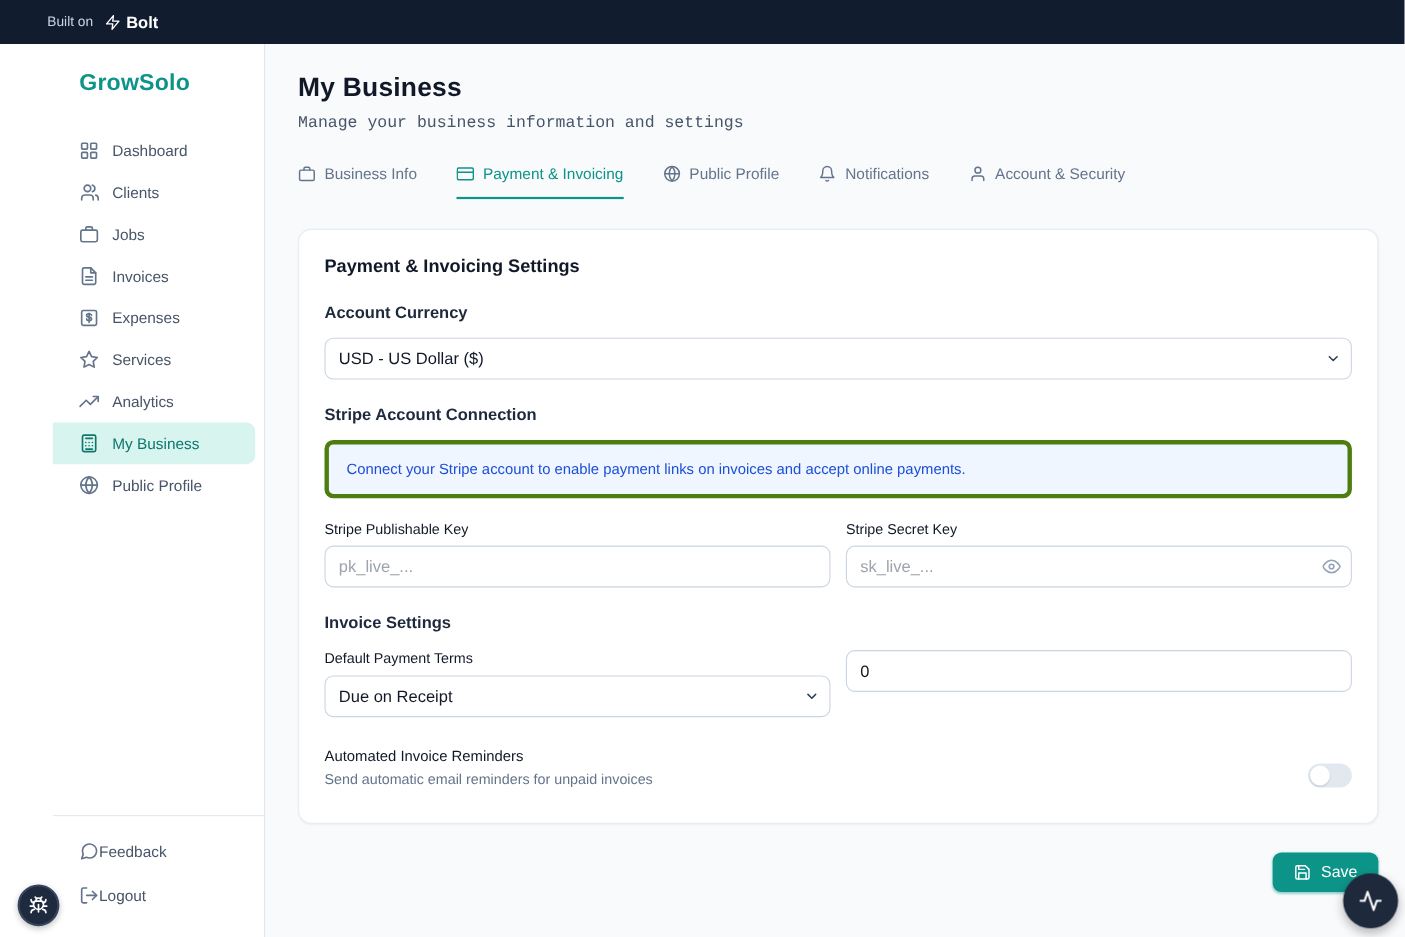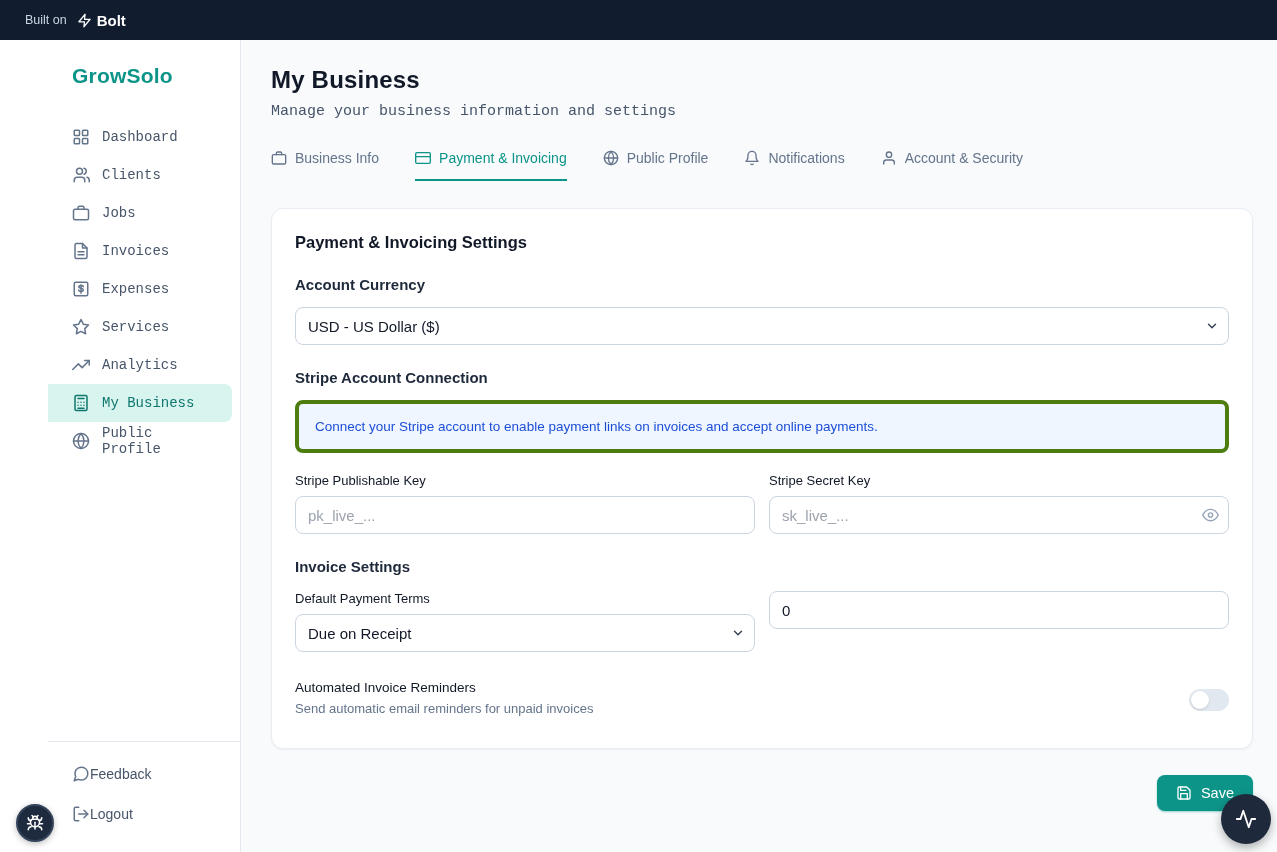--- a/index.html
+++ b/index.html
@@ -1,33 +1,33 @@
 <!DOCTYPE html>
 <html><head>
 <meta charset="utf-8">
 <style>
   * { box-sizing: border-box; margin: 0; padding: 0; }
   html,body { width:1277px; height:852px; overflow:hidden; }
   body { font-family: "Liberation Sans", sans-serif; background:#f8fafc; color:#0f172a; }
 
   
-  .topbar { height:40px; background:#111c2e; display:flex; align-items:center; padding-left:25px; gap:10px; }
+  .topbar { height:40px; background:#111c2e; display:flex; align-items:center; padding-left:43px; gap:10px; }
   .topbar .builton { color:#cbd5e1; font-size:12.5px; }
   .topbar .brandwrap { display:flex; align-items:center; gap:5px; color:#ffffff; }
   .topbar .brand { font-size:15px; font-weight:bold; color:#ffffff; }
   .icon { display:inline-flex; align-items:center; justify-content:center; flex:0 0 auto; }
   .icon svg { display:block; }
 
   
   .app { display:flex; height:812px; }
 
   
   .sidebar { width:241px; background:#ffffff; border-right:1px solid #e2e8f0; display:flex; flex-direction:column; position:relative;padding-left:48px; }
   .logo { padding:24px 24px 30px; color:#0d9488; font-size:21px; font-weight:bold; letter-spacing:.2px; }
-  .nav { display:flex; flex-direction:column;font-family:Liberation Mono, monospace; }
+  .nav { display:flex; flex-direction:column; }
   .nav-item { display:flex; align-items:center; gap:12px; height:38px; padding:0 24px; font-size:14px; color:#475569; cursor:pointer; }
   .nav-item .icon { color:#64748b; }
   .nav-item.active { background:#d7f4ef; color:#0f766e; border-radius:0 8px 8px 0; margin-right:8px; padding-right:16px; }
   .nav-item.active .icon { color:#0f766e; }
   .sidebar-footer { margin-top:auto; border-top:1px solid #e2e8f0; padding:12px 0 18px; }
   .footer-item { display:flex; align-items:center; gap:0; height:40px; padding:0 24px; font-size:14px; color:#475569; cursor:pointer; }
   .footer-item .icon { color:#64748b; }
   .badge-button { position:absolute; left:16px; bottom:10px; width:38px; height:38px; border-radius:50%; background:#1e2b3e; border:2px solid #35455c; display:flex; align-items:center; justify-content:center; color:#ffffff; cursor:pointer; box-shadow:0 2px 6px rgba(0,0,0,.25); }
 
   
@@ -51,21 +51,21 @@
   .chev { position:absolute; right:10px; top:50%; transform:translateY(-50%); color:#334155; pointer-events:none; }
 
   .notice { margin-top:14px; background:#eff6ff; border:4px solid #4d7c0f; border-radius:8px; padding:15px 16px; font-size:13.5px; color:#1d4ed8; }
 
   .grid2 { display:grid; grid-template-columns:1fr 1fr; column-gap:14px; margin-top:20px; }
   .field-label { font-size:13px; color:#111827; margin-bottom:8px; font-weight:500; }
   .input-wrap { position:relative; }
   input.control::placeholder { color:#9ca3af; }
   .eye-btn { position:absolute; right:10px; top:50%; transform:translateY(-50%); color:#94a3b8; background:none; border:none; cursor:pointer; display:flex; }
 
-  .reminders-row { margin-top:28px; display:flex; align-items:center; justify-content:space-between; }
+  .reminders-row { margin-top:28px; display:flex; align-items:flex-end; justify-content:space-between; }
   .reminders-title { font-size:13.5px; color:#111827; font-weight:500; }
   .reminders-desc { margin-top:6px; font-size:13px; color:#64748b; }
   .toggle { width:40px; height:22px; border-radius:11px; background:#e2e8f0; position:relative; cursor:pointer; margin-top:4px; flex:0 0 auto; }
   .toggle .knob { position:absolute; left:2px; top:2px; width:18px; height:18px; border-radius:50%; background:#ffffff; box-shadow:0 1px 2px rgba(0,0,0,.15); }
 
   .save-row { width:982px; display:flex; justify-content:flex-end; margin-top:26px; }
   .save-btn { display:flex; align-items:center; gap:9px; background:#0d9488; color:#ffffff; border:none; border-radius:8px; padding:10px 19px; font-size:14.5px; font-family:"Liberation Sans", sans-serif; cursor:pointer; box-shadow:0 1px 2px rgba(13,148,136,.4); }
 
   .fab { position:fixed; right:6px; bottom:8px; width:50px; height:50px; border-radius:50%; background:#1e293b; color:#ffffff; display:flex; align-items:center; justify-content:center; border:none; cursor:pointer; box-shadow:0 4px 10px rgba(0,0,0,.3); }
 </style>

